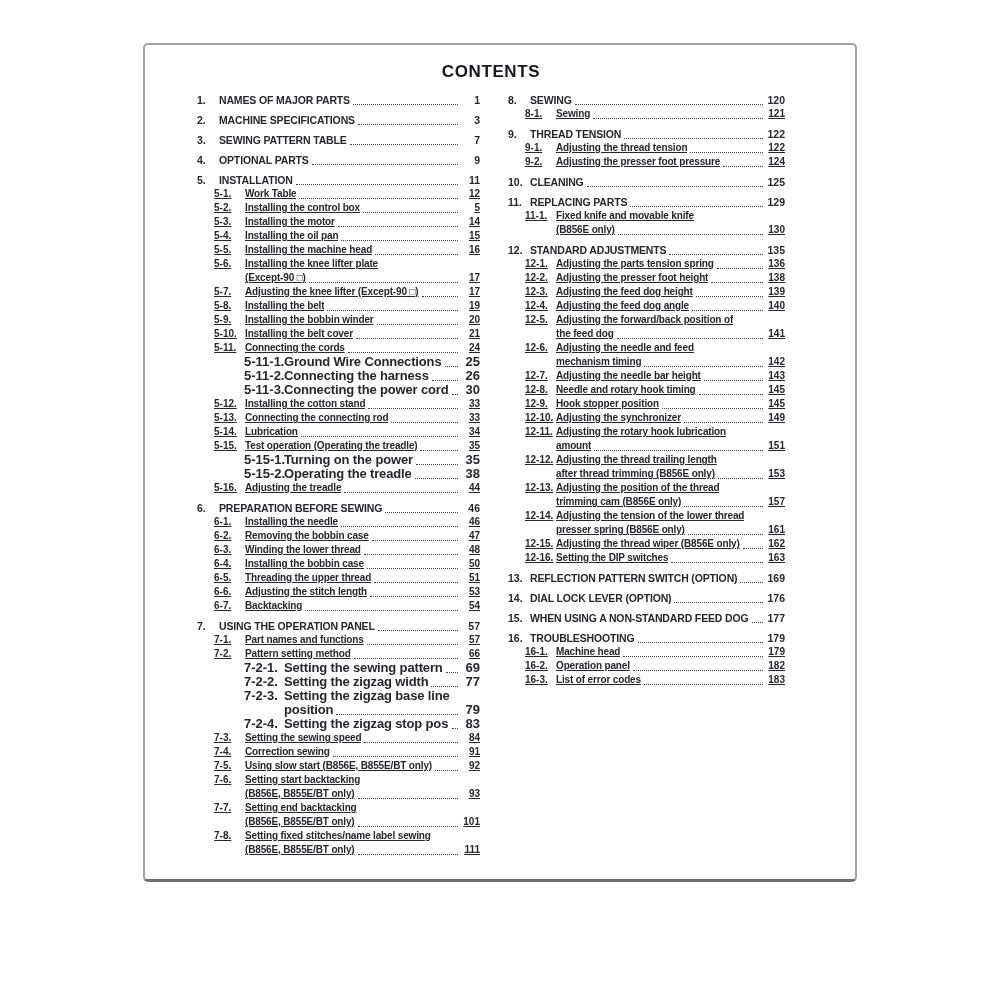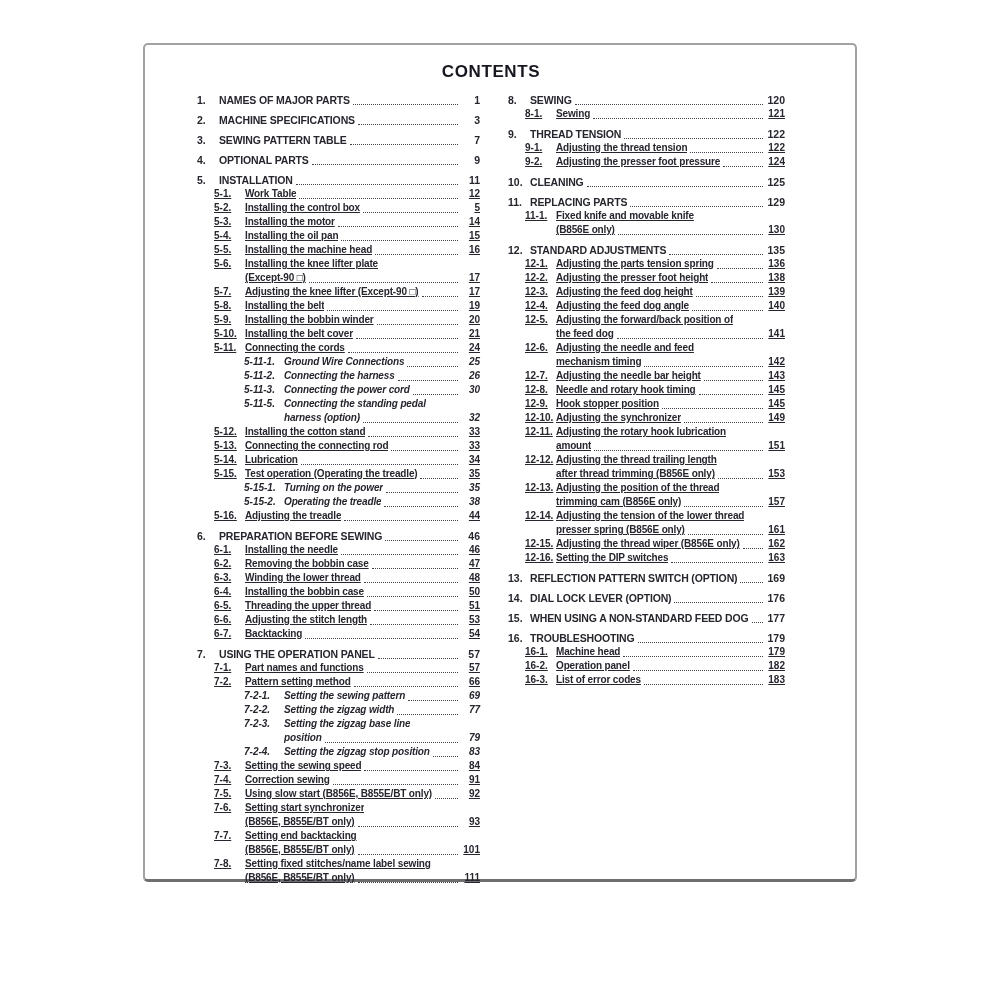--- a/index.html
+++ b/index.html
@@ -30,21 +30,21 @@
     letter-spacing: 0.6px;
     color: #17171f;
     margin-bottom: 11px;
   }
   .cols { display: flex; }
   .col-left  { width: 283px; margin-right: 28px; }
   .col-right { width: 277px; }
   .entry { color: #26262e; font-weight: bold; }
   .entry.lvl0 { margin-top: 6px; font-size: 10.5px; }
   .entry.lvl1 { padding-left: 17px; font-size: 10px; text-decoration: underline; }
-  .entry.lvl2 { padding-left: 47px; font-size: 10px; font-style: italic; }
+  .entry.lvl2 { padding-left: 47px; font-size: 13px; }
   .col .entry:first-child { margin-top: 0; }
   .tline { display: flex; align-items: flex-end; line-height: 14px; }
   .num { flex: 0 0 auto; white-space: nowrap; }
   .lvl0 .num { width: 22px; }
   .lvl1 .num { width: 31px; }
   .lvl2 .num { width: 40px; }
   .text {
     flex: 0 1 auto;
     white-space: nowrap;
     overflow: hidden;
@@ -216,32 +216,20 @@
               </div>
             </div>
             <div class="entry lvl2">
               <div class="tline">
                 <span class="num">5-11-3.</span>
                 <span class="text">Connecting the power cord</span>
                 <span class="leader"></span>
                 <span class="pg">30</span>
               </div>
             </div>
-            <div class="entry lvl2">
-              <div class="tline">
-                <span class="num">5-11-5.</span>
-                <span class="text">Connecting the standing pedal</span>
-              </div>
-              <div class="tline">
-                <span class="num"></span>
-                <span class="text">harness (option)</span>
-                <span class="leader"></span>
-                <span class="pg">32</span>
-              </div>
-            </div>
             <div class="entry lvl1">
               <div class="tline">
                 <span class="num">5-12.</span>
                 <span class="text">Installing the cotton stand</span>
                 <span class="leader"></span>
                 <span class="pg">33</span>
               </div>
             </div>
             <div class="entry lvl1">
               <div class="tline">
@@ -435,21 +423,21 @@
               <div class="tline">
                 <span class="num">7-5.</span>
                 <span class="text">Using slow start (B856E, B855E/BT only)</span>
                 <span class="leader"></span>
                 <span class="pg">92</span>
               </div>
             </div>
             <div class="entry lvl1">
               <div class="tline">
                 <span class="num">7-6.</span>
-                <span class="text">Setting start synchronizer</span>
+                <span class="text">Setting start backtacking</span>
               </div>
               <div class="tline">
                 <span class="num"></span>
                 <span class="text">(B856E, B855E/BT only)</span>
                 <span class="leader"></span>
                 <span class="pg">93</span>
               </div>
             </div>
             <div class="entry lvl1">
               <div class="tline">

